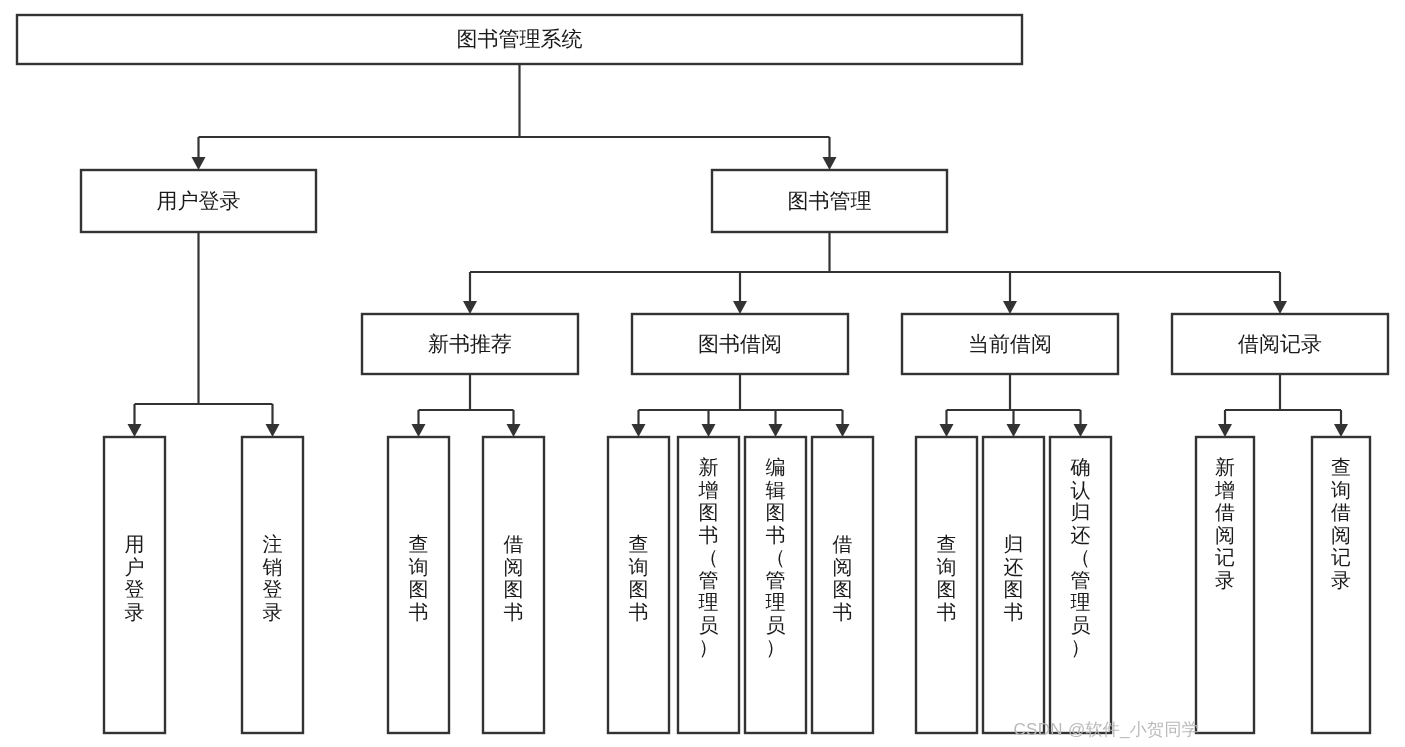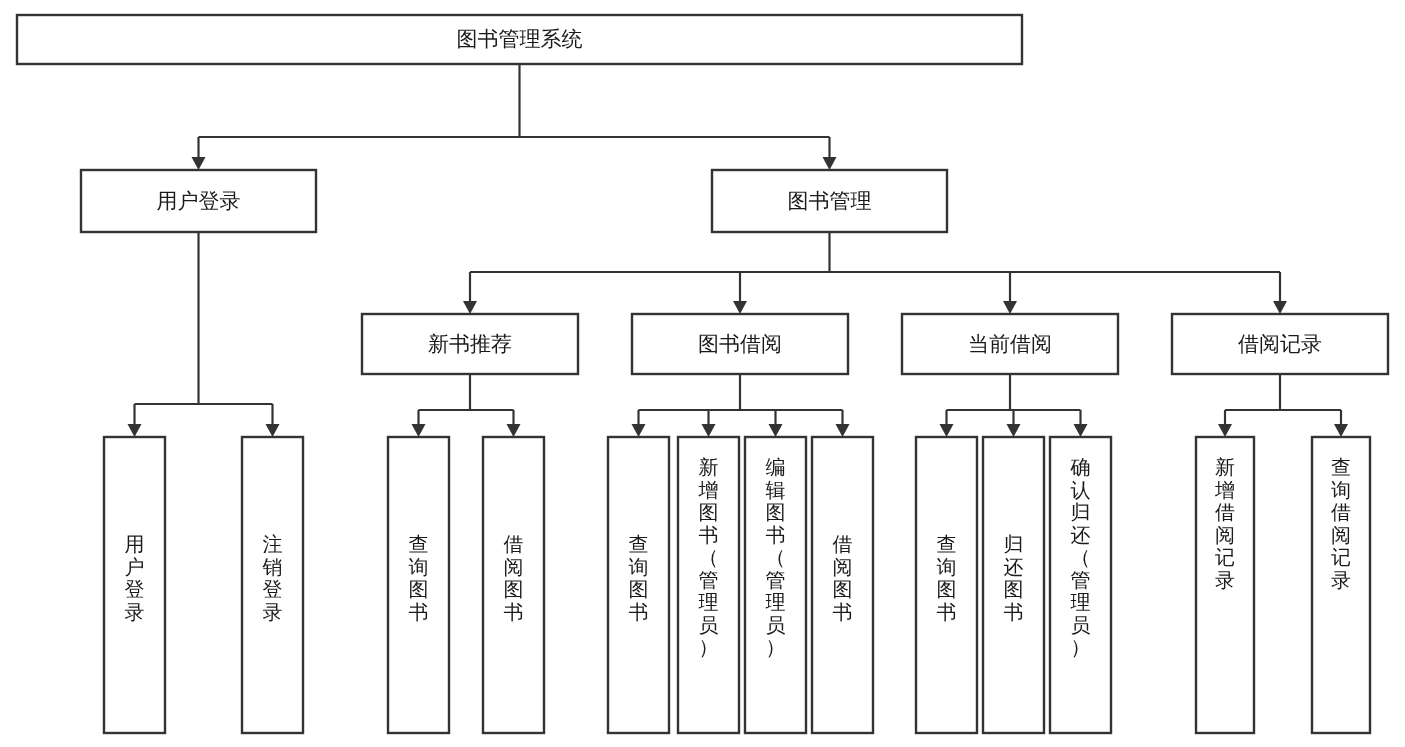--- a/index.html
+++ b/index.html
@@ -202,13 +202,14 @@
         <g>
           <rect x="1196" y="437" width="58" height="296" class="node-rect"></rect>
           <text x="1225" class="node-label-vertical"><tspan x="1225" y="474.25">新</tspan><tspan x="1225" y="496.75">增</tspan><tspan x="1225" y="519.25">借</tspan><tspan x="1225" y="541.75">阅</tspan><tspan x="1225" y="564.25">记</tspan><tspan x="1225" y="586.75">录</tspan></text>
         </g>
         <g>
           <rect x="1312" y="437" width="58" height="296" class="node-rect"></rect>
           <text x="1341" class="node-label-vertical"><tspan x="1341" y="474.25">查</tspan><tspan x="1341" y="496.75">询</tspan><tspan x="1341" y="519.25">借</tspan><tspan x="1341" y="541.75">阅</tspan><tspan x="1341" y="564.25">记</tspan><tspan x="1341" y="586.75">录</tspan></text>
         </g>
       </g>
   </svg>
+  <div class="watermark">CSDN @软件_小贺同学</div>
 </div>
 
 </body></html>

